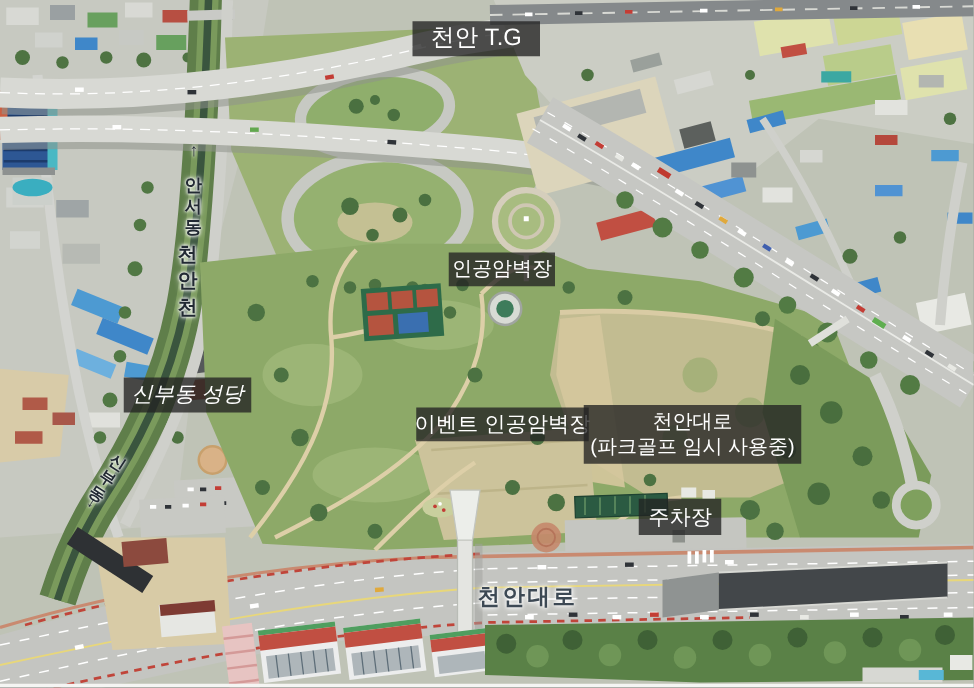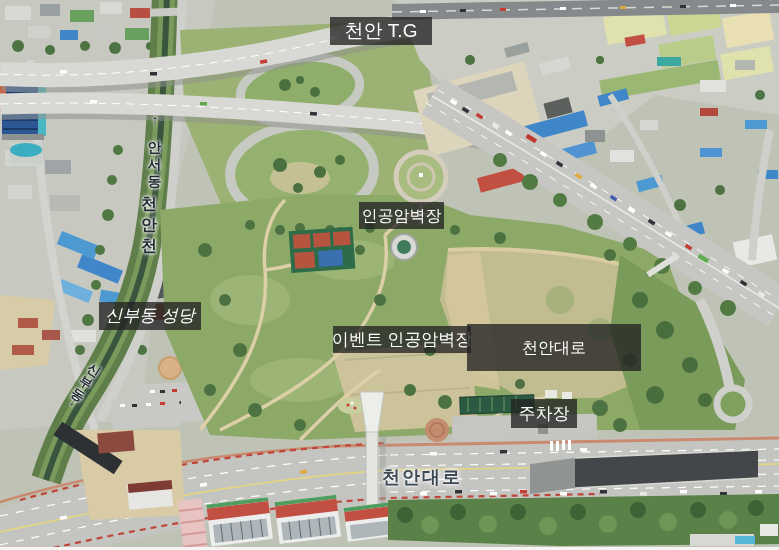--- a/index.html
+++ b/index.html
@@ -498,20 +498,21 @@
 <div class="lbl" style="left:330px;top:17px;width:102px;height:28px;font-size:19px;">천안 T.G</div>
 
 <div class="lbl" style="left:359px;top:202px;width:85px;height:27px;font-size:16px;text-align:center;">인공암벽장</div>
 
 <div class="lbl" style="left:99px;top:302px;width:102px;height:28px;font-size:17px;font-style:italic;">신부동 성당</div>
 
 <div class="lbl" style="left:333px;top:326px;width:138px;height:27px;font-size:17px;">이벤트 인공암벽장</div>
 
 <div class="lbl lbl2" style="left:467px;top:324px;width:174px;height:47px;font-size:16px;">
   <span>천안대로</span>
+  <span>(파크골프 임시 사용중)</span>
 </div>
 
 <div class="lbl" style="left:511px;top:399px;width:66px;height:29px;font-size:17px;">주차장</div>
 
 <div class="road-lbl" style="left:382px;top:465px;">천안대로</div>
 
 <div class="v-lbl" style="left:146px;top:112px;font-size:14px;letter-spacing:3px;">↑안서동</div>
 
 <div class="v-lbl" style="left:138px;top:184px;font-size:16px;letter-spacing:5px;">천안천</div>
 

